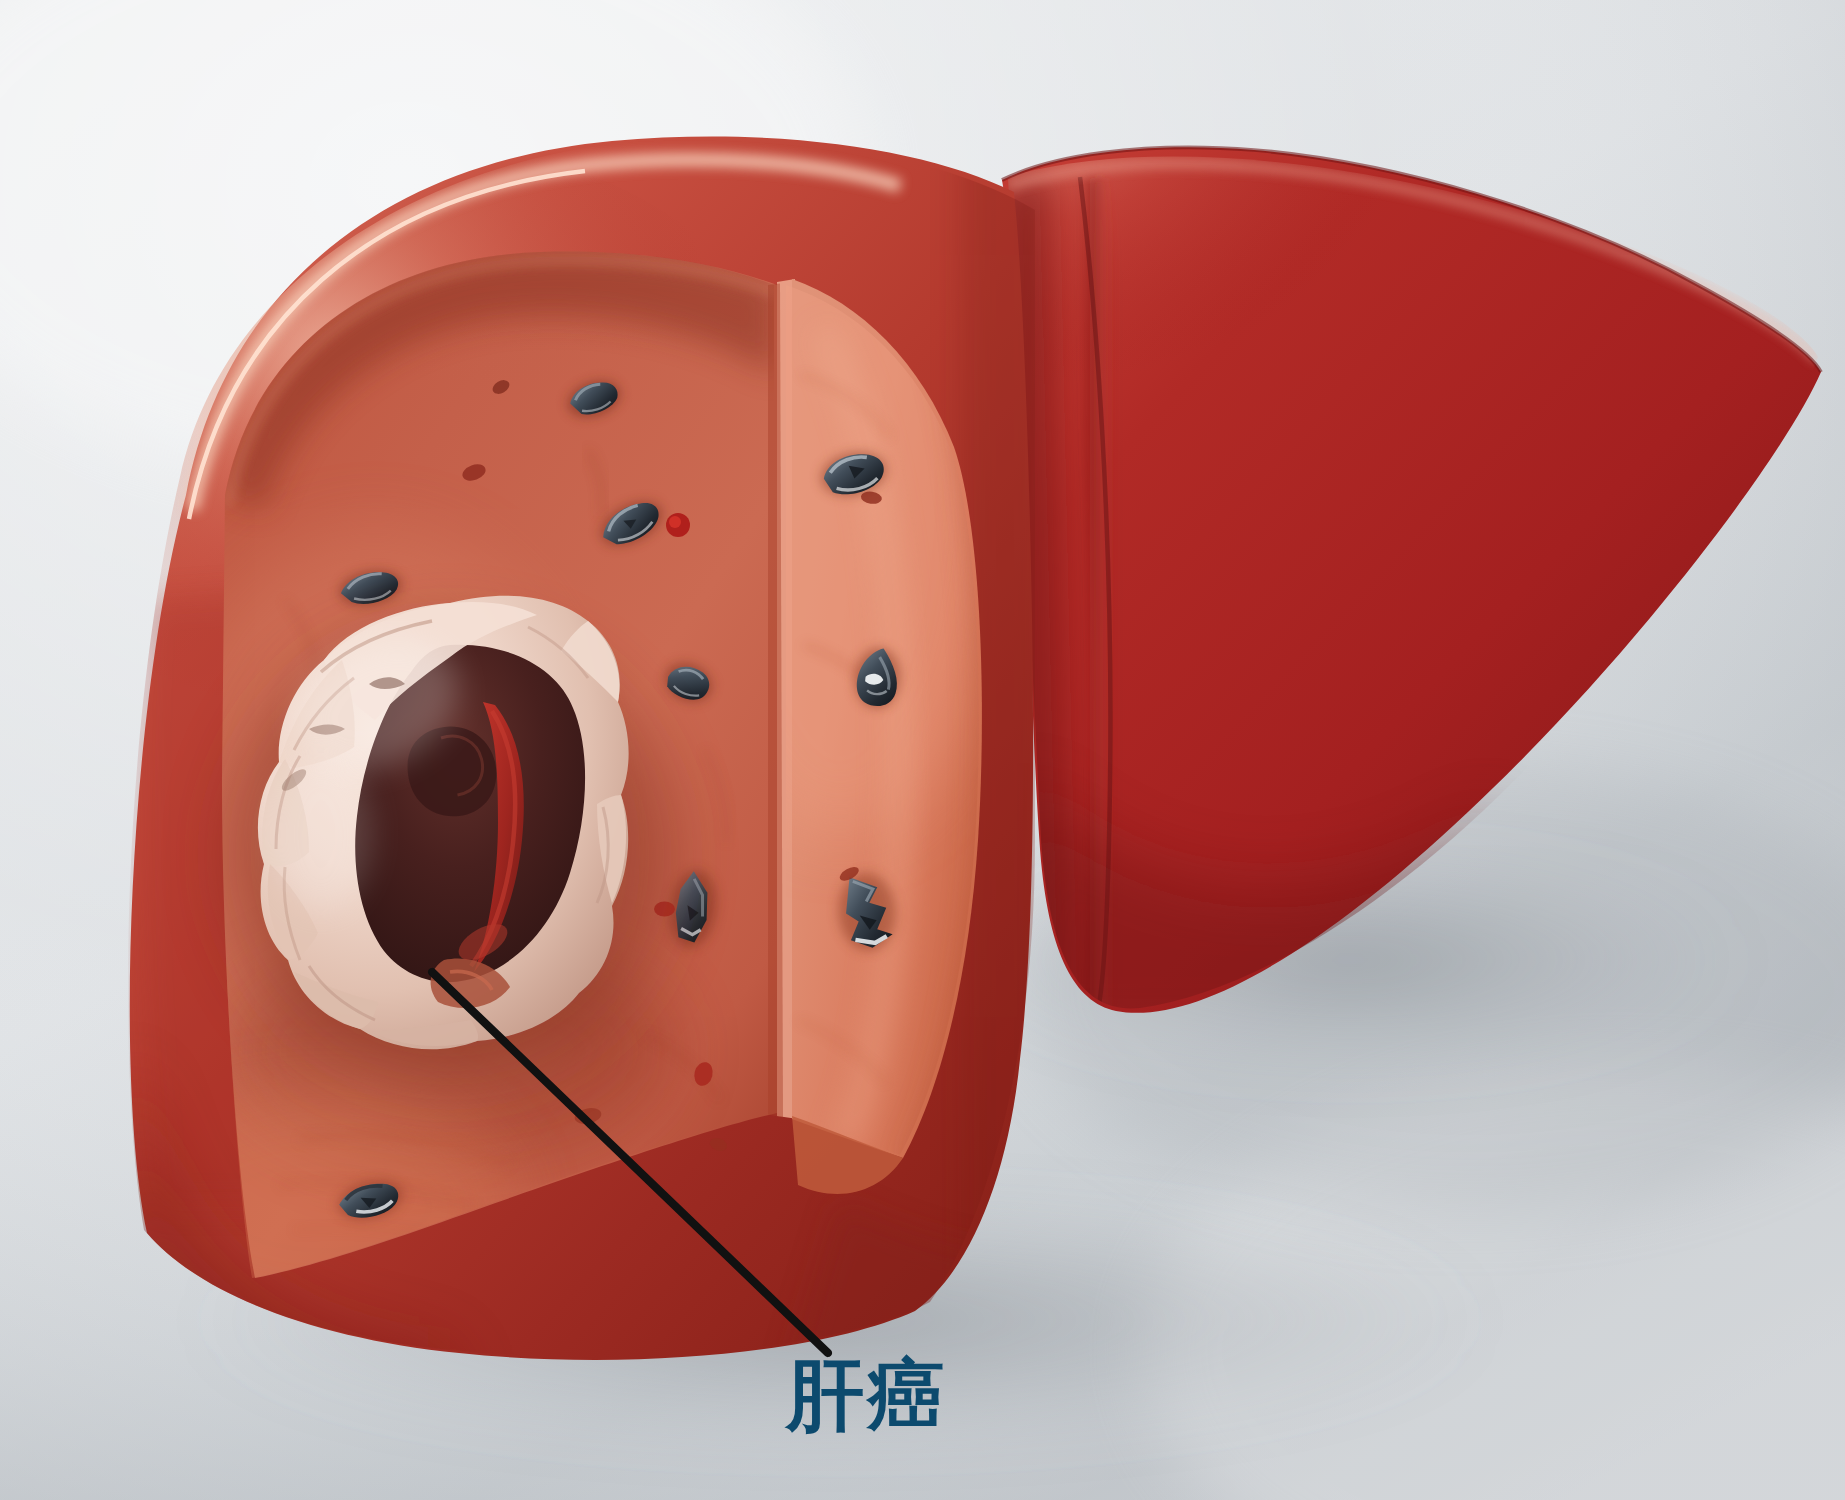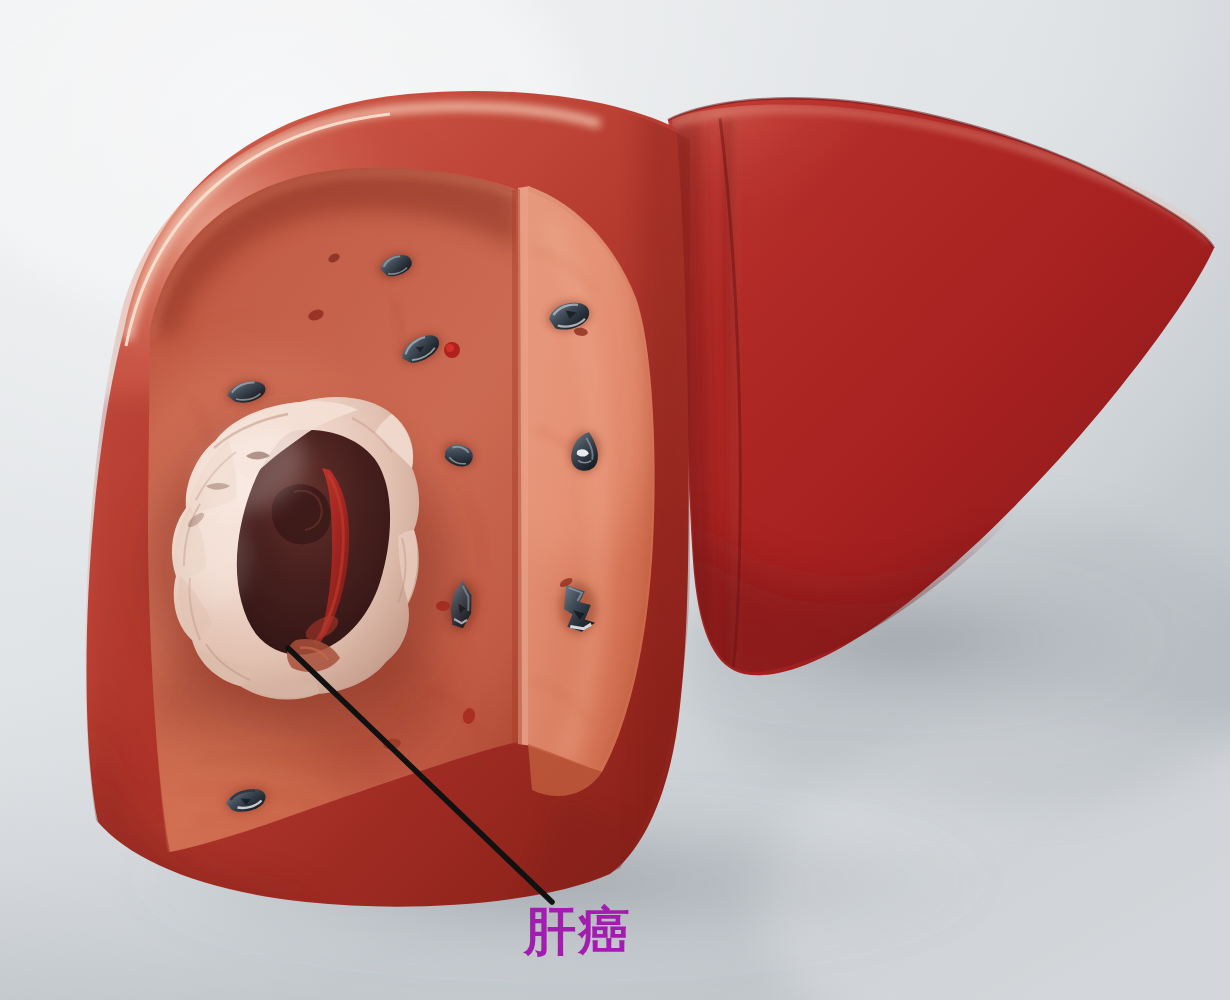--- a/index.html
+++ b/index.html
@@ -10,21 +10,21 @@
   }
   #stage{position:relative;width:1230px;height:1000px;}
   #fig{position:absolute;inset:0;width:1230px;height:1000px;display:block;}
   .label-text{
     position:absolute;
     font-family:"DejaVu Sans","Liberation Sans",sans-serif;
     font-weight:700;
     font-size:52px;
     line-height:1;
     letter-spacing:2px;
-    color:#a21caf;
+    color:#0c4a6e;
     white-space:nowrap;
     -webkit-font-smoothing:antialiased;
   }
 </style>
 </head>
 <body>
 
 <div id="stage">
 
   <svg id="fig" viewBox="0 0 1230 1000" preserveAspectRatio="none">

